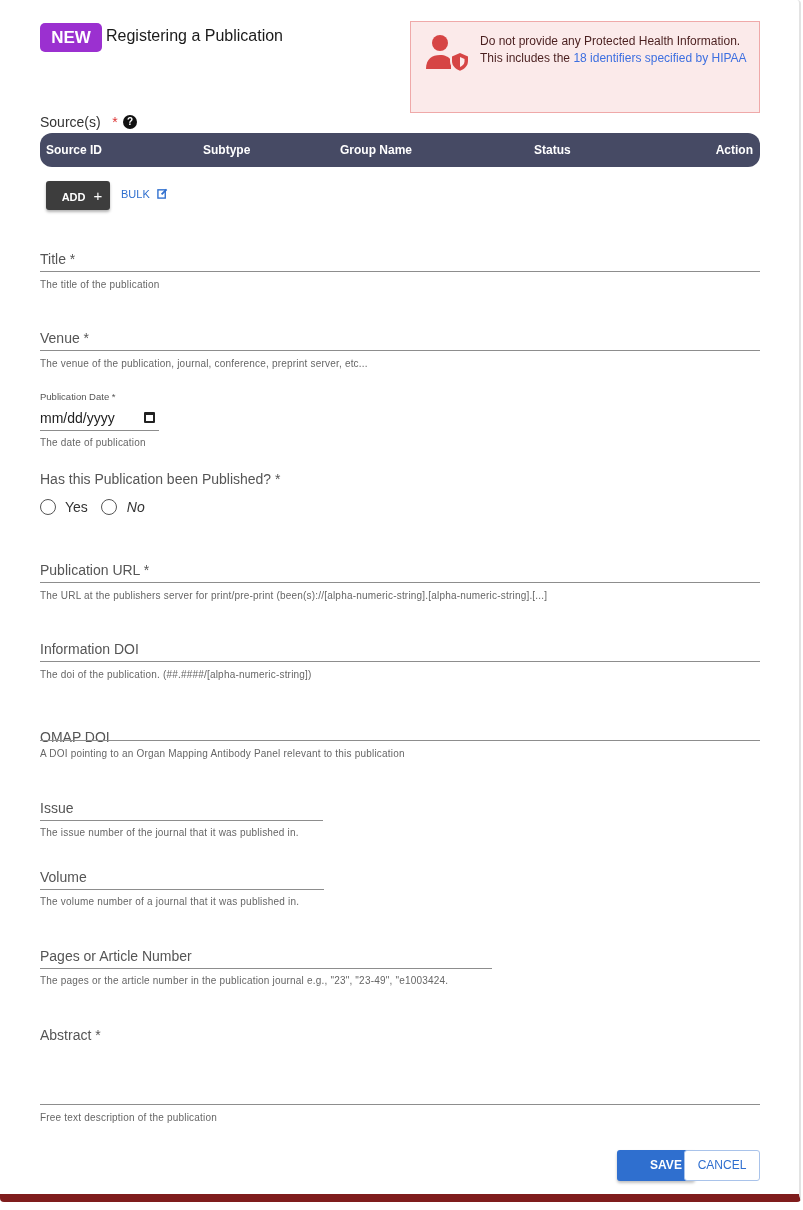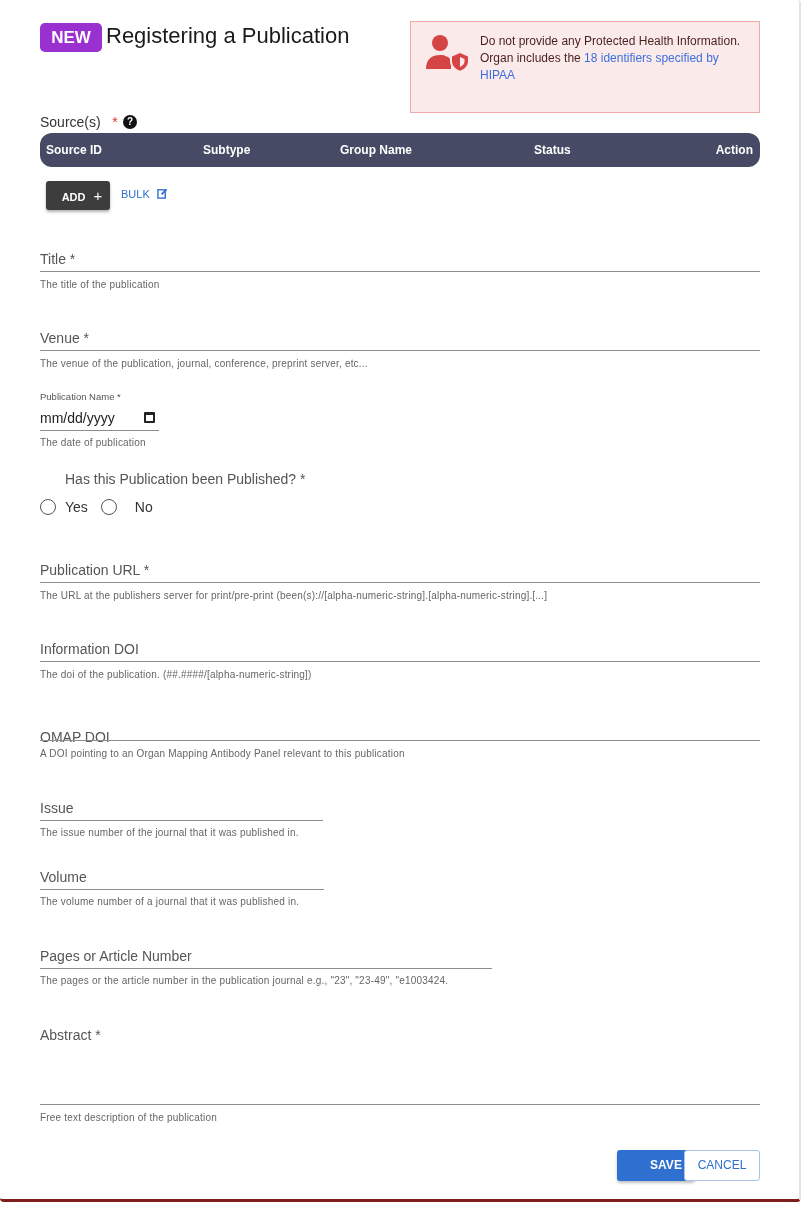--- a/index.html
+++ b/index.html
@@ -1,28 +1,28 @@
 <!DOCTYPE html>
 <html><head>
 <meta charset="utf-8">
 <style>
   * { box-sizing: border-box; margin: 0; padding: 0; }
   html, body { width: 803px; height: 1210px; background: #ffffff; overflow: hidden; }
   body { font-family: "Liberation Sans", "DejaVu Sans", sans-serif; color: #222; position: relative; }
   .card {
     position: absolute; left: 0; top: 0; width: 801px; height: 1202px;
-    background: #fff; border-right: 2px solid #e3e3e3; border-bottom: 3px solid #7f1d1d;
+    background: #fff; border-right: 2px solid #e3e3e3; border-bottom: 8px solid #7f1d1d;
     border-radius: 0 4px 4px 4px;
   }
   .abs { position: absolute; }
   .new-badge {
     left: 40px; top: 23px; width: 62px; height: 29px; background: #9b30d0; color: #fff;
     border-radius: 5px; font-weight: bold; font-size: 17px; text-align: center; line-height: 29px;
   }
-  .page-title { left: 106px; top: 21px; font-size: 22px; color: #1a1a1a; line-height: 30px; }
+  .page-title { left: 106px; top: 21px; font-size: 16px; color: #1a1a1a; line-height: 30px; }
   .alert {
     left: 410px; top: 21px; width: 350px; height: 92px; background: #fbeaea;
     border: 1px solid #efa9a9; border-radius: 0;
   }
   .alert-icon { left: 13px; top: 11px; width: 48px; height: 40px; }
   .alert-text { left: 69px; top: 11px; width: 270px; font-size: 12px; color: #4a1f1f; line-height: 17px; }
   .alert-link { color: #3d6fe0; }
   .sources-label { left: 40px; top: 114px; font-size: 14px; color: #333; }
   .req-star { color: #d33; }
   .help-icon {
@@ -69,21 +69,21 @@
   <div class="abs alert">
     <svg class="abs alert-icon" viewBox="0 0 48 40">
       <circle cx="16" cy="10" r="8" fill="#d64545"></circle>
       <path d="M2 36 C2 26 8 22 16 22 C21 22 25 24 27 27 L27 36 Z" fill="#d64545"></path>
       <path d="M36 18 L46 22 L46 28 C46 34 41 38 36 40 C31 38 26 34 26 28 L26 22 Z" fill="#fbeaea"></path>
       <path d="M36 20 L44 23.5 L44 28 C44 33 40.5 36 36 37.8 C31.5 36 28 33 28 28 L28 23.5 Z" fill="#d64545"></path>
       <path d="M36 24 L40.5 26 L40.5 28.5 C40.5 31 38.5 33 36 34 Z" fill="#fbeaea"></path>
     </svg>
     <div class="abs alert-text">
       <span>Do not provide any Protected Health Information.</span><br>
-      <span>Organ includes the </span><a class="alert-link">18 identifiers specified by HIPAA</a>
+      <span>This includes the </span><a class="alert-link">18 identifiers specified by HIPAA</a>
     </div>
   </div>
 
   <div class="abs sources-label">
     <span>Source(s)</span>
     &nbsp;&nbsp;<span class="req-star">*</span>
   </div>
   <div class="abs help-icon">?</div>
 
   <div class="abs table-header">
@@ -112,36 +112,36 @@
   <div class="abs field-line" style="left:40px;top:271px;width:720px;"></div>
   <div class="abs helper" style="left:40px;top:279px;">The title of the publication</div>
 
   <div class="abs field-label" style="left:40px;top:330px;">
     <span>Venue</span> <span>*</span>
   </div>
   <div class="abs field-line" style="left:40px;top:350px;width:720px;"></div>
   <div class="abs helper" style="left:40px;top:358px;">The venue of the publication, journal, conference, preprint server, etc...</div>
 
   <div class="abs" style="left:40px;top:391px;font-size:9.5px;color:#555;">
-    <span>Publication Name</span> <span>*</span>
+    <span>Publication Date</span> <span>*</span>
   </div>
   <div class="abs" style="left:40px;top:409px;width:119px;height:22px;border-bottom:1px solid #8d8d8d;">
     <span style="font-size:14px;color:#222;margin-top:16px;">mm/dd/yyyy</span>
     <span class="abs" style="left:104px;top:3px;width:11px;height:11px;border:2px solid #222;border-top-width:3px;border-radius:1px;"></span>
   </div>
   <div class="abs helper" style="left:40px;top:437px;">The date of publication</div>
 
-  <div class="abs field-label" style="left:40px;top:471px;margin-left:25px;">
+  <div class="abs field-label" style="left:40px;top:471px;">
     <span>Has this Publication been Published?</span> <span>*</span>
   </div>
   <div class="abs" style="left:40px;top:499px;display:flex;align-items:center;">
     <span class="radio"></span>
     <span class="radio-label" style="margin-left:9px;">Yes</span>
     <span class="radio" style="margin-left:13px;"></span>
-    <span class="radio-label" style="margin-left:18px;">No</span>
+    <span class="radio-label" style="margin-left:10px;font-style:italic;">No</span>
   </div>
 
   <div class="abs field-label" style="left:40px;top:562px;">
     <span>Publication URL</span> <span>*</span>
   </div>
   <div class="abs field-line" style="left:40px;top:582px;width:720px;"></div>
   <div class="abs helper" style="left:40px;top:590px;">The URL at the publishers server for print/pre-print (been(s)://[alpha-numeric-string].[alpha-numeric-string].[...]</div>
 
   <div class="abs field-label" style="left:40px;top:641px;">Information DOI</div>
   <div class="abs field-line" style="left:40px;top:661px;width:720px;"></div>

